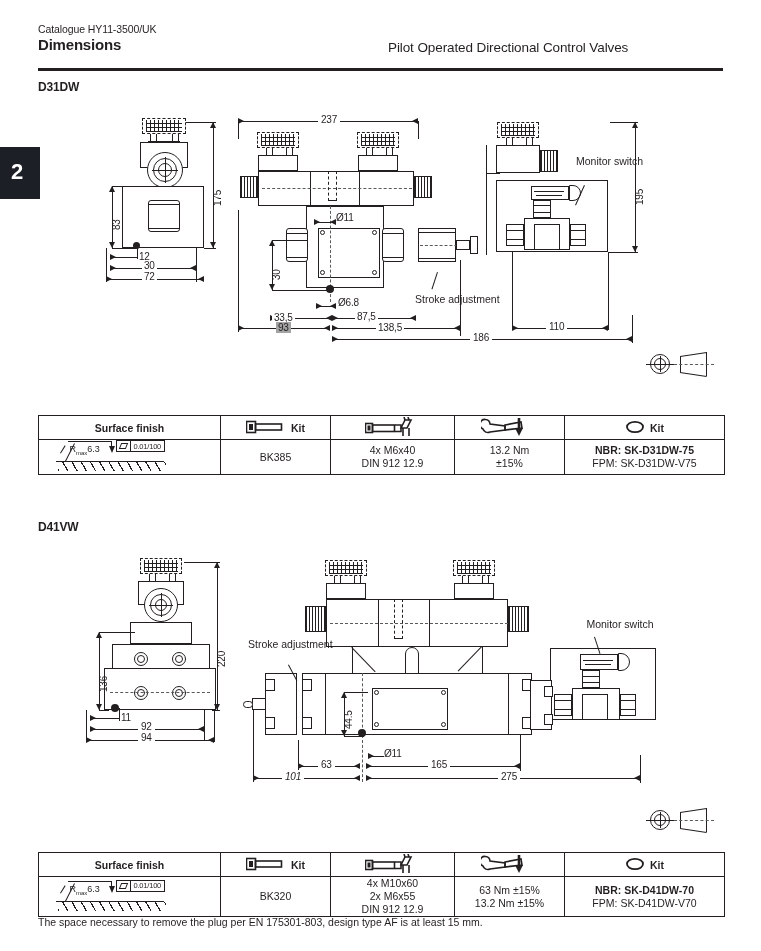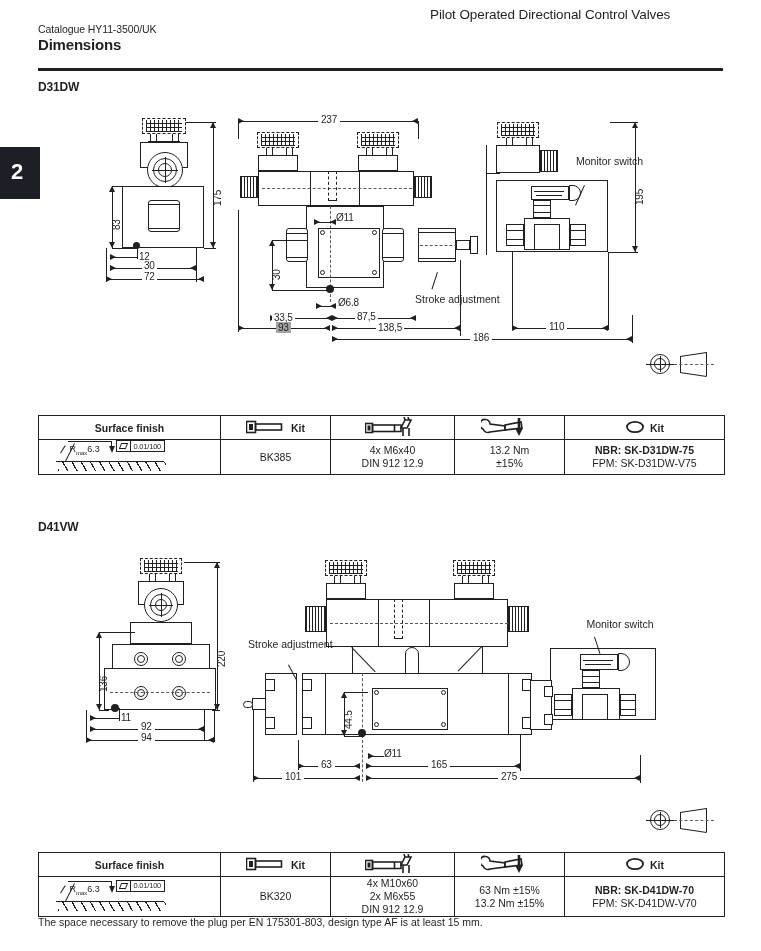--- a/index.html
+++ b/index.html
@@ -6,21 +6,21 @@
   body{
     width:761px;height:951px;background:#ffffff;
     font-family:"Liberation Sans", sans-serif;
     color:#231f20;position:relative;overflow:hidden;
   }
   .page{position:relative;width:761px;height:951px;}
 
   
   .hdr{position:absolute;left:0;top:0;width:761px;height:72px;}
   .hdr-left{position:absolute;left:38px;top:22px;}
-  .hdr-right{position:absolute;left:388px;top:6px;margin-left:42px;}
+  .hdr-right{position:absolute;left:388px;top:39px;}
   .cat-line{font-size:10.5px;line-height:14px;letter-spacing:-0.1px;}
   .cat-bold{font-size:15px;font-weight:bold;line-height:18px;letter-spacing:-0.2px;}
   .hdr-rule{position:absolute;left:38px;top:68px;width:685px;height:3px;background:#231f20;}
 
   
   .tab{position:absolute;left:0;top:147px;width:40px;height:52px;background:#1c1f26;}
   .tab span{position:absolute;left:11px;top:12px;color:#fff;font-size:22px;font-weight:bold;}
 
   
   .sect-title{position:absolute;font-size:12px;font-weight:bold;letter-spacing:-0.2px;}
@@ -597,21 +597,21 @@
 
       <div class="ln h1" style="left:366px;top:226px;width:154px;"></div>
       <div class="arR" style="left:366px;top:223px;"></div>
       <div class="arL" style="left:514px;top:223px;"></div>
       <div class="dimtxt" style="left:428px;top:219px;background:#fff;padding:0 3px;">165</div>
       <div class="ln v1" style="left:520px;top:195px;height:36px;"></div>
 
       <div class="ln h1" style="left:253px;top:238px;width:107px;"></div>
       <div class="arR" style="left:253px;top:235px;"></div>
       <div class="arL" style="left:354px;top:235px;"></div>
-      <div class="dimtxt" style="left:282px;top:231px;background:#fff;padding:0 3px;">101</div>
+      <div class="dimtxt" style="left:282px;top:231px;background:#fff;padding:0 3px;font-style:italic;">101</div>
       <div class="ln v1" style="left:253px;top:170px;height:72px;"></div>
 
       <div class="ln h1" style="left:366px;top:238px;width:274px;"></div>
       <div class="arR" style="left:366px;top:235px;"></div>
       <div class="arL" style="left:634px;top:235px;"></div>
       <div class="dimtxt" style="left:498px;top:231px;background:#fff;padding:0 3px;">275</div>
       <div class="ln v1" style="left:640px;top:215px;height:28px;"></div>
       <div class="clv" style="left:362px;top:200px;height:42px;"></div>
     </div>
 

